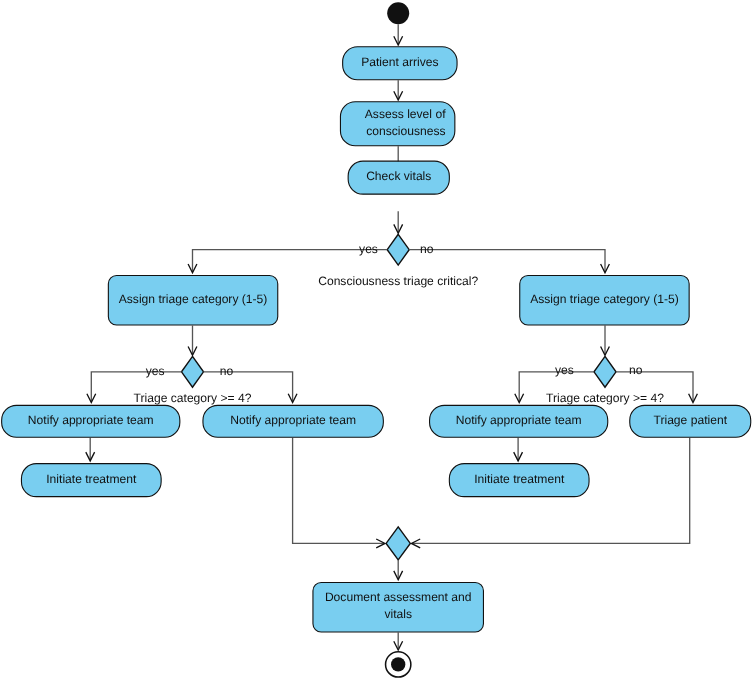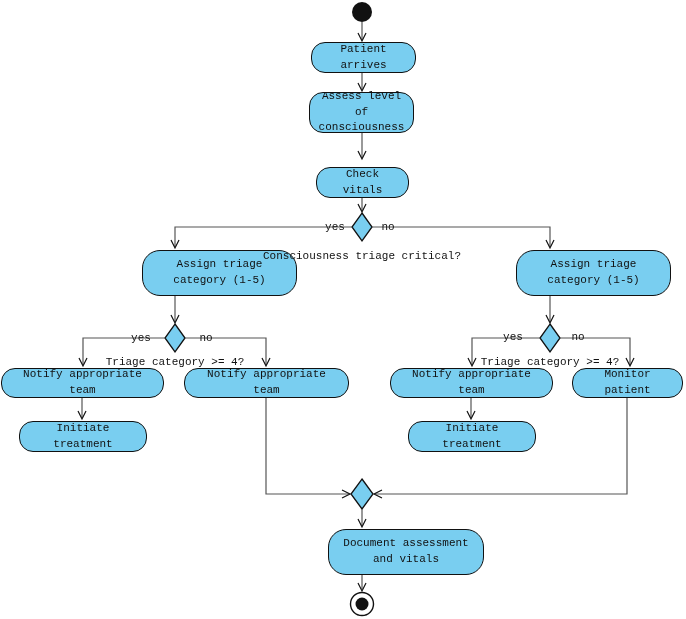--- a/index.html
+++ b/index.html
@@ -1,20 +1,20 @@
 <!DOCTYPE html>
 <html style="--node-fill: #79CEF0; --node-border: #111111; --connector: #555555;"><head>
 <meta charset="utf-8">
 <style>
   html,body{margin:0;padding:0;background:#ffffff;}
   #canvas{
     position:relative;
     width:686px;height:619px;
     background:#ffffff;
-    font-family:Liberation Mono, monospace;
+    font-family:Liberation Sans, sans-serif;
     font-size:11px;
     color:#111111;
     overflow:hidden;
   }
   #wires{position:absolute;left:0;top:0;width:686px;height:619px;}
   .edge{fill:none;stroke:var(--connector,#555555);stroke-width:1.2;}
   .arrow{fill:none;stroke:#111111;stroke-width:1.2;}
   .decision{fill:var(--node-fill,#79CEF0);stroke:#111111;stroke-width:1.3;}
   .terminal{fill:#111111;}
   .final-ring{fill:#ffffff;stroke:#111111;stroke-width:1.4;}
@@ -22,21 +22,21 @@
     position:absolute;
     box-sizing:border-box;
     background:var(--node-fill,#79CEF0);
     border:1.4px solid #111111;
     display:flex;align-items:center;justify-content:center;
     text-align:center;
     line-height:1.45;
     padding:0 8px;
   }
   .r14{border-radius:14px;}
-  .r18{border-radius:18px;margin-left:44px;}
+  .r18{border-radius:8px;}
   .edge-label{
     position:absolute;
     transform:translate(-50%,-50%);
     white-space:nowrap;
     background:transparent;
   }
 </style>
 </head>
 <body>
 
@@ -107,37 +107,37 @@
 
     <path class="edge" d="M362,575 V589"></path>
     <path class="arrow" d="M358,583 L362,591 L366,583"></path>
 
     <circle class="final-ring" cx="362" cy="604" r="11.5"></circle>
     <circle class="terminal" cx="362" cy="604" r="6.5"></circle>
   </svg>
 
   <div class="action r14" style="left:311px;top:42px;width:105px;height:31px;">Patient arrives</div>
 
-  <div class="action r14" style="left:309px;top:92px;width:105px;height:41px;">Assess level of consciousness</div>
+  <div class="action r14" style="left:309px;top:92px;width:105px;height:41px;text-align:right;">Assess level of consciousness</div>
 
-  <div class="action r14" style="left:316px;top:167px;width:93px;height:31px;">Check vitals</div>
+  <div class="action r14" style="left:316px;top:146px;width:93px;height:31px;">Check vitals</div>
 
   <div class="action r18" style="left:98px;top:250px;width:155px;height:46px;">Assign triage category (1-5)</div>
 
   <div class="action r18" style="left:472px;top:250px;width:155px;height:46px;">Assign triage category (1-5)</div>
 
   <div class="action r14" style="left:1px;top:368px;width:163px;height:30px;">Notify appropriate team</div>
 
   <div class="action r14" style="left:184px;top:368px;width:165px;height:30px;">Notify appropriate team</div>
 
   <div class="action r14" style="left:19px;top:421px;width:128px;height:31px;">Initiate treatment</div>
 
   <div class="action r14" style="left:390px;top:368px;width:163px;height:30px;">Notify appropriate team</div>
 
-  <div class="action r14" style="left:572px;top:368px;width:111px;height:30px;">Monitor patient</div>
+  <div class="action r14" style="left:572px;top:368px;width:111px;height:30px;">Triage patient</div>
 
   <div class="action r14" style="left:408px;top:421px;width:128px;height:31px;">Initiate treatment</div>
 
   <div class="action r18" style="left:284px;top:529px;width:156px;height:46px;">Document assessment and vitals</div>
 
   <div class="edge-label" style="left:335px;top:227px;">yes</div>
   <div class="edge-label" style="left:388px;top:227px;">no</div>
   <div class="edge-label" style="left:362px;top:256px;">Consciousness triage critical?</div>
 
   <div class="edge-label" style="left:141px;top:338px;">yes</div>

